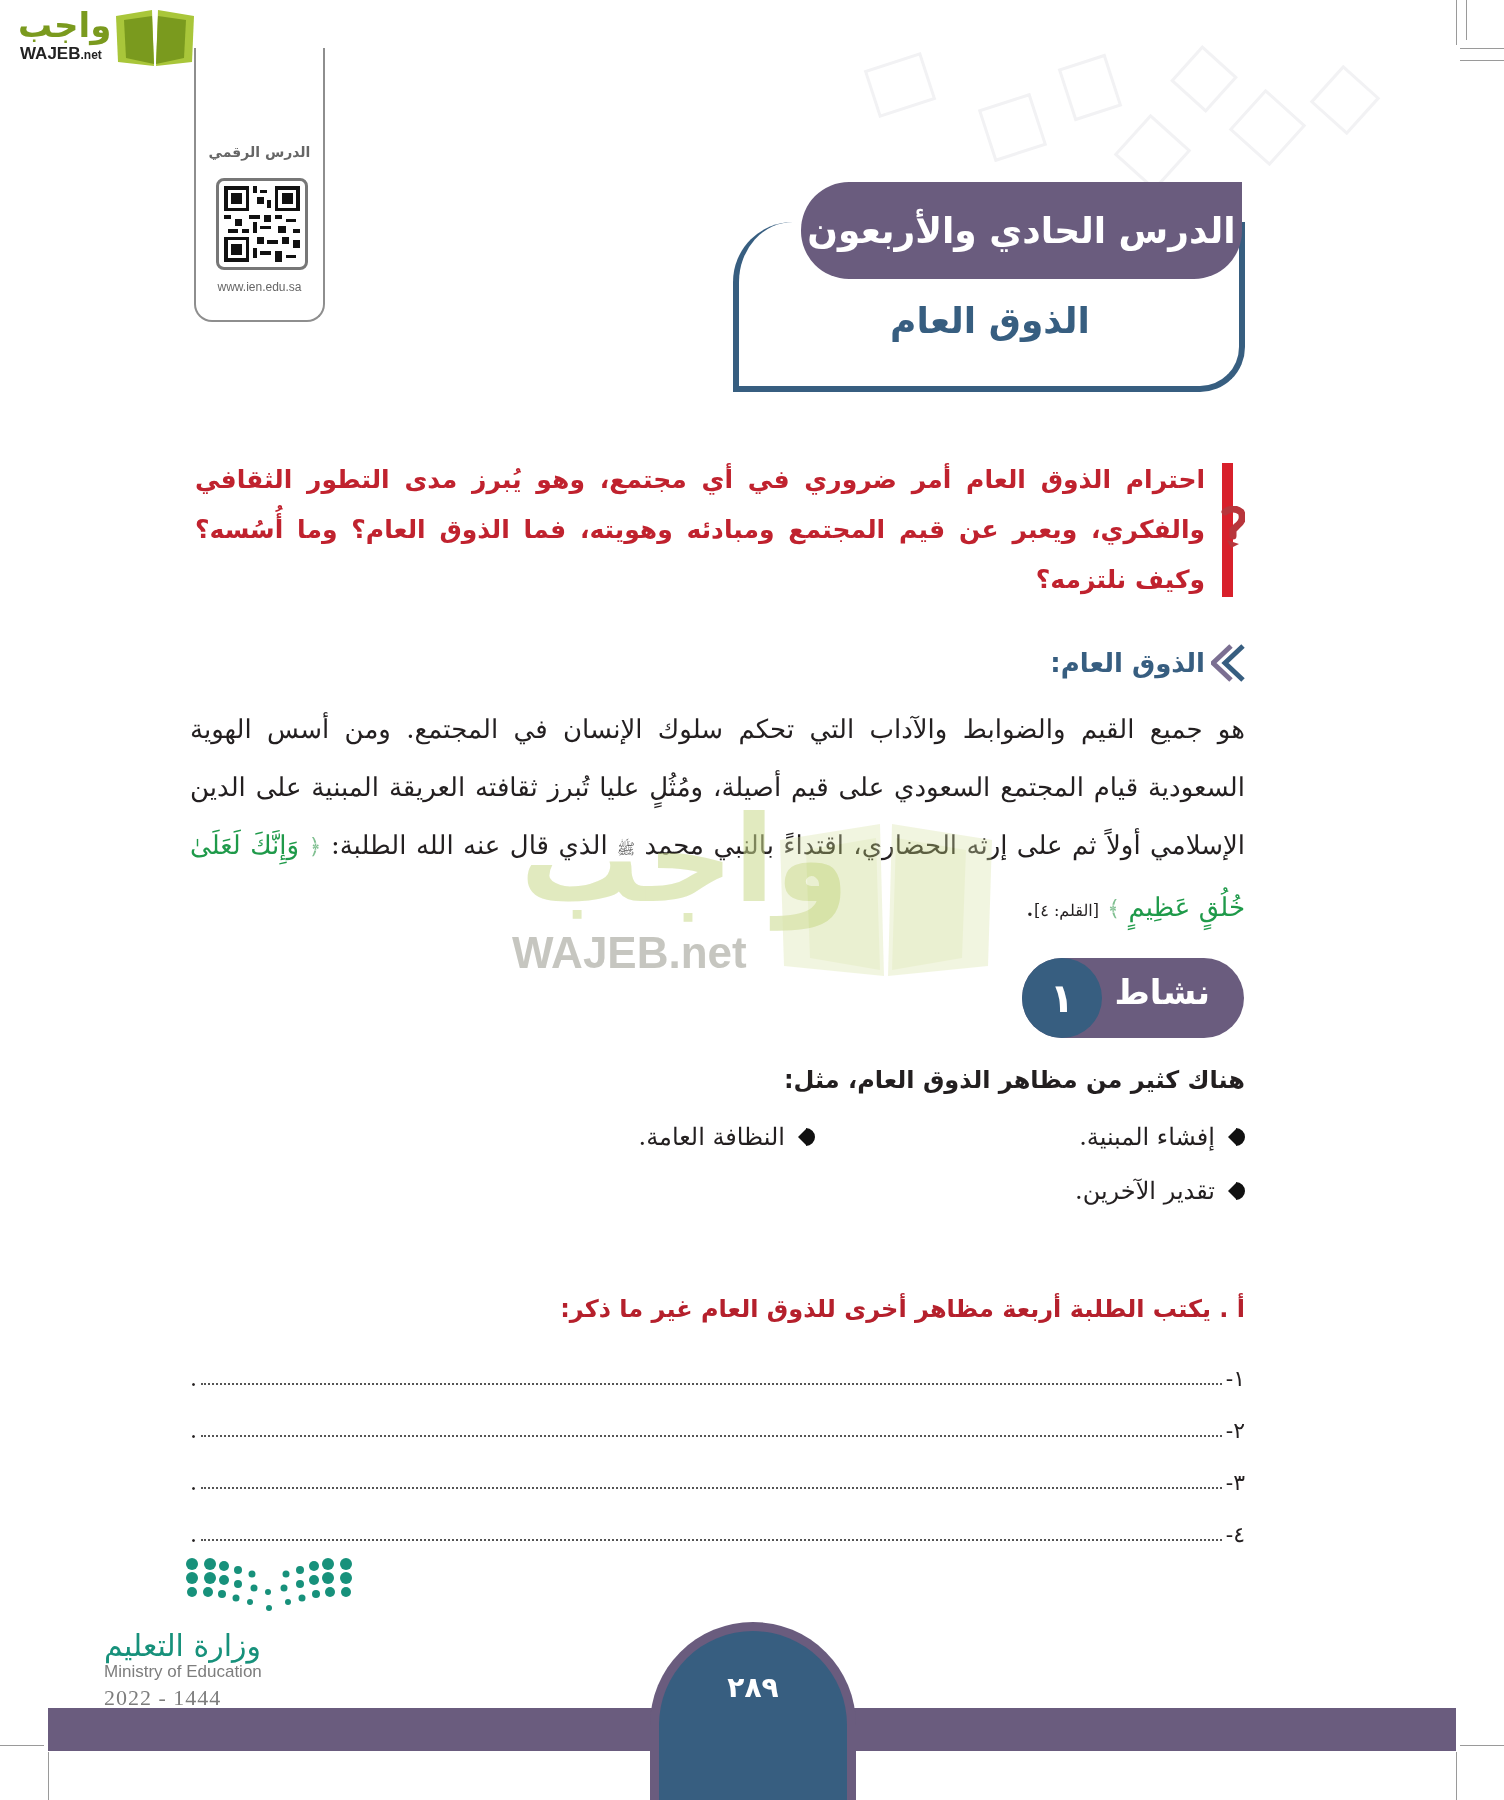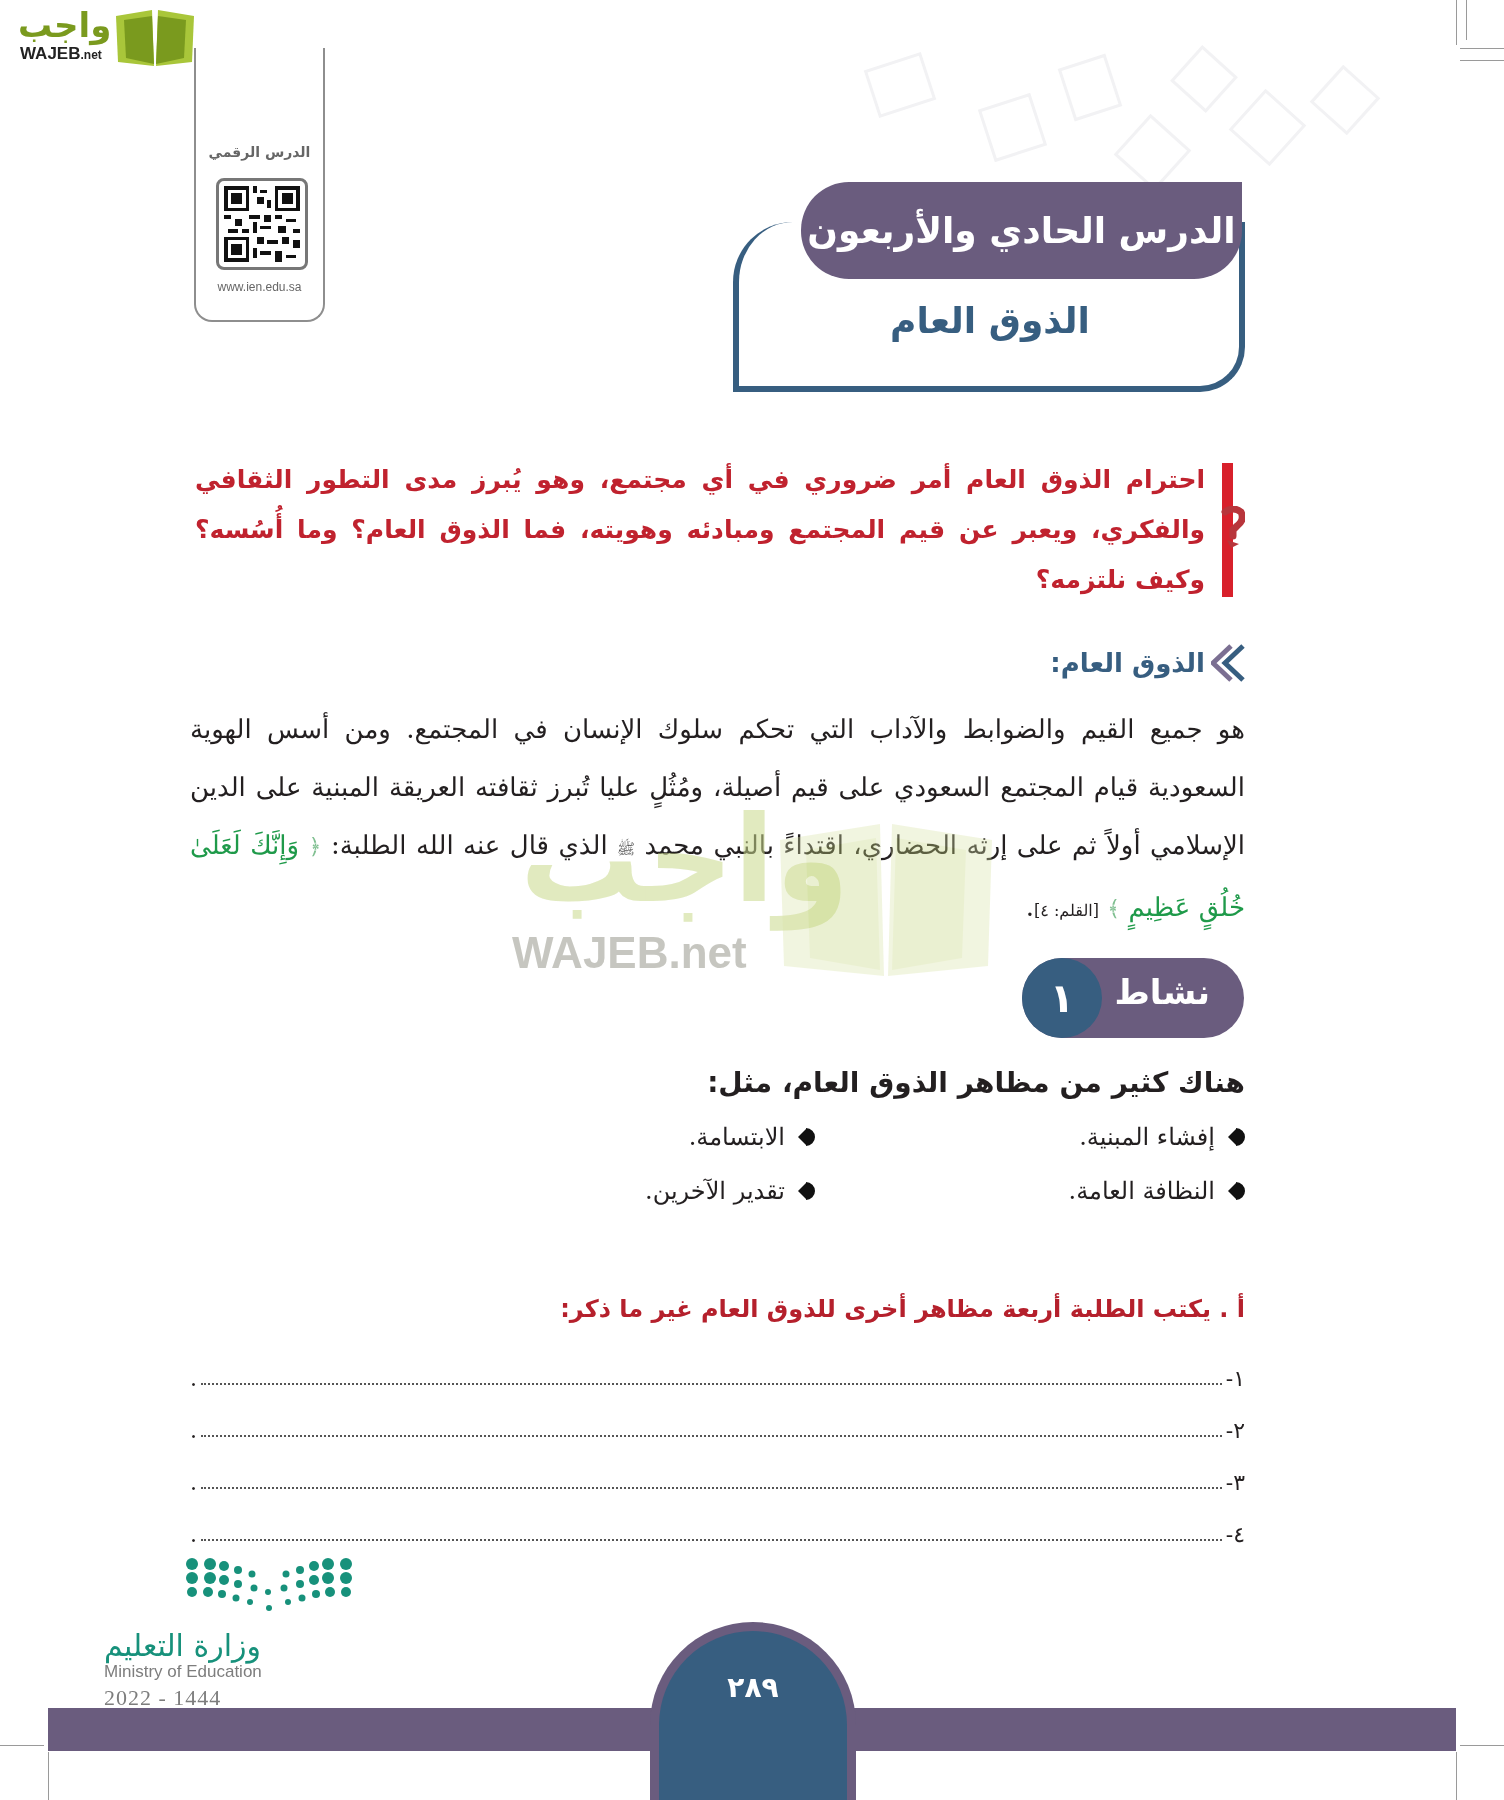--- a/index.html
+++ b/index.html
@@ -51,21 +51,21 @@
     
     .wm-book { left: 776px; top: 820px; width: 220px; height: 160px; opacity: 0.35; }
     .wm-ar { left: 520px; top: 800px; font-size: 120px; font-weight: bold; color: #c9d98c; opacity: 0.55; direction: rtl; line-height: 120px; }
     .wm-en { left: 512px; top: 928px; font-size: 44px; font-weight: bold; color: #b9b9b1; opacity: 0.8; font-family: "Liberation Sans", sans-serif; }
 
     
     .act-pill { left: 1022px; top: 958px; width: 222px; height: 80px; background: #6a5c7e; border-radius: 40px; }
     .act-label { position: absolute; right: 34px; top: 14px; font-size: 34px; font-weight: bold; color: #fff; direction: rtl; }
     .act-num { position: absolute; left: 0; top: 0; width: 80px; height: 80px; border-radius: 50%; background: #375e80; color: #fff; font-size: 40px; font-weight: bold; display: flex; align-items: center; justify-content: center; }
 
-    .act-intro { left: 500px; top: 1066px; width: 745px; direction: rtl; font-size: 28px; font-weight: bold; color: #231f20; }
+    .act-intro { left: 500px; top: 1066px; width: 745px; direction: rtl; font-size: 24px; font-weight: bold; color: #231f20; }
     .bullets { left: 280px; top: 1118px; width: 965px; direction: rtl; display: grid; grid-template-columns: 430px 520px; row-gap: 16px; font-family: "DejaVu Serif", serif; font-size: 24px; }
     .bullet { display: flex; align-items: center; gap: 12px; height: 38px; }
     .bmark { width: 18px; height: 18px; flex: none; }
 
     .task-q { left: 400px; top: 1295px; width: 845px; direction: rtl; font-size: 24px; font-weight: bold; color: #b5202c; }
 
     .answer-line { position: absolute; left: 190px; width: 1055px; direction: rtl; display: flex; align-items: flex-end; gap: 4px; font-family: "DejaVu Serif", serif; font-size: 22px; }
     .answer-num { flex: none; }
     .dots { flex: 1; border-bottom: 2px dotted #555; height: 14px; margin-bottom: 6px; }
     .end-dot { flex: none; }
@@ -202,27 +202,20 @@
 
 <div class="abs act-intro">هناك كثير من مظاهر الذوق العام، مثل:</div>
 
 <div class="abs bullets">
   <div class="bullet">
     <svg class="bmark" viewBox="0 0 18 18">
         <path d="M9 1 L1 9 L9 17 A8 8 0 0 0 9 1 Z" fill="#111"></path>
         <path d="M9 1 A8 8 0 0 1 9 17" fill="none" stroke="#111" stroke-width="2"></path>
       </svg>
     <span>إفشاء المبنية.</span>
-  </div>
-  <div class="bullet">
-    <svg class="bmark" viewBox="0 0 18 18">
-        <path d="M9 1 L1 9 L9 17 A8 8 0 0 0 9 1 Z" fill="#111"></path>
-        <path d="M9 1 A8 8 0 0 1 9 17" fill="none" stroke="#111" stroke-width="2"></path>
-      </svg>
-    <span>الابتسامة.</span>
   </div>
   <div class="bullet">
     <svg class="bmark" viewBox="0 0 18 18">
         <path d="M9 1 L1 9 L9 17 A8 8 0 0 0 9 1 Z" fill="#111"></path>
         <path d="M9 1 A8 8 0 0 1 9 17" fill="none" stroke="#111" stroke-width="2"></path>
       </svg>
     <span>النظافة العامة.</span>
   </div>
   <div class="bullet">
     <svg class="bmark" viewBox="0 0 18 18">

